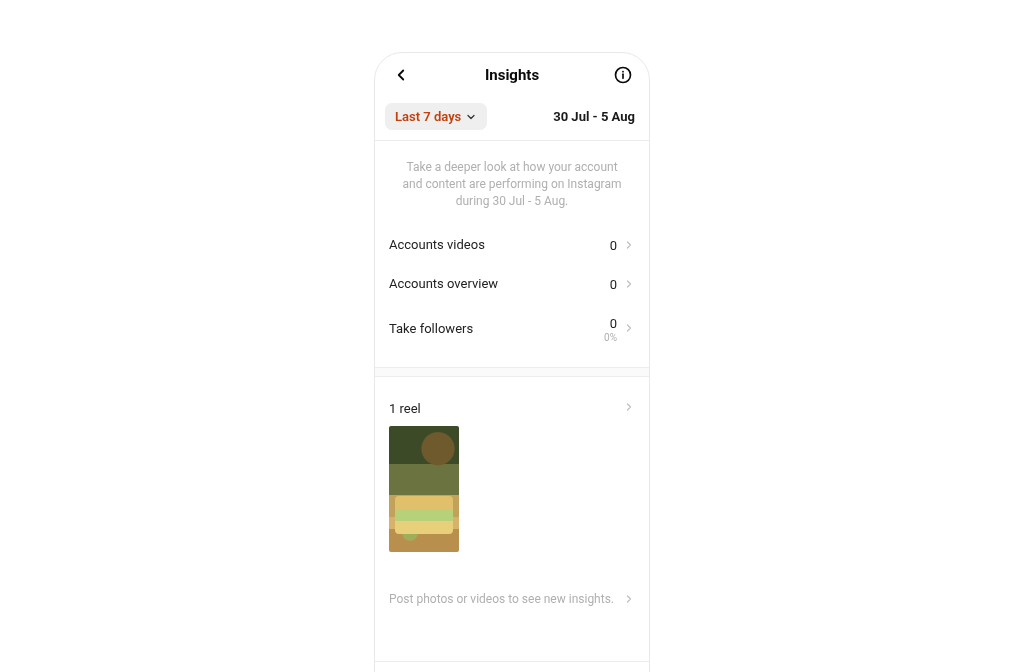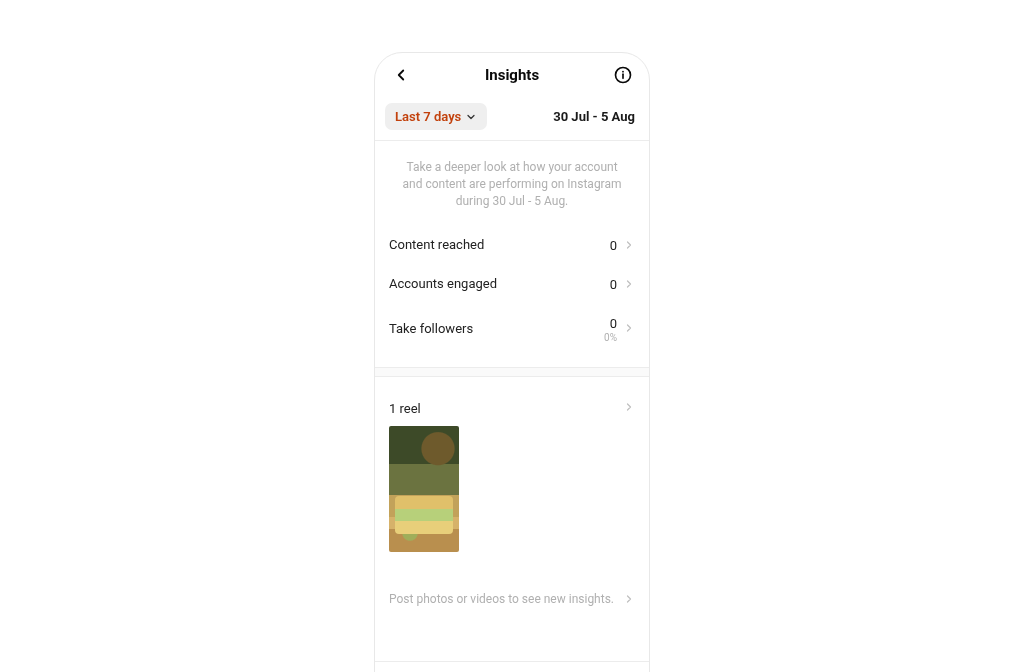--- a/index.html
+++ b/index.html
@@ -218,35 +218,35 @@
     </div>
 
     <div class="divider"></div>
 
     <div class="scroll">
 
       <div class="section">
         <div class="overview-sub">Take a deeper look at how your account and content are performing on Instagram during 30 Jul - 5 Aug.</div>
 
         <div class="metric-row">
-          <div class="metric-label">Content reached</div>
+          <div class="metric-label">Accounts videos</div>
           <div class="metric-right">
             <div class="metric-valwrap">
               <span class="metric-value">0</span>
             </div>
             <span class="chev">
                 <svg width="12" height="12" viewBox="0 0 24 24" fill="none" stroke="#c0c0c0" stroke-width="2.5" stroke-linecap="round" stroke-linejoin="round">
                   <polyline points="9 18 15 12 9 6"></polyline>
                 </svg>
               </span>
           </div>
         </div>
 
         <div class="metric-row">
-          <div class="metric-label">Accounts engaged</div>
+          <div class="metric-label">Accounts overview</div>
           <div class="metric-right">
             <div class="metric-valwrap">
               <span class="metric-value">0</span>
             </div>
             <span class="chev">
                 <svg width="12" height="12" viewBox="0 0 24 24" fill="none" stroke="#c0c0c0" stroke-width="2.5" stroke-linecap="round" stroke-linejoin="round">
                   <polyline points="9 18 15 12 9 6"></polyline>
                 </svg>
               </span>
           </div>

